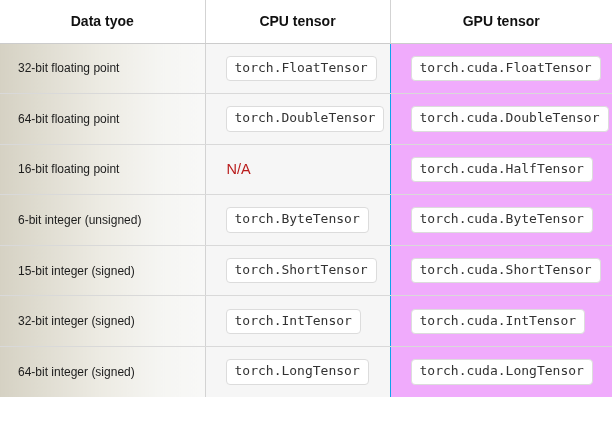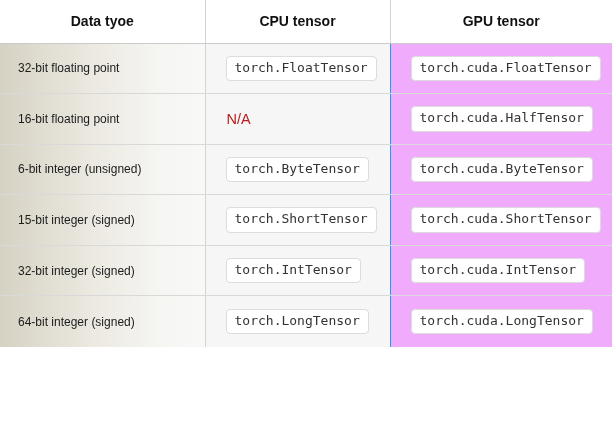--- a/index.html
+++ b/index.html
@@ -120,20 +120,25 @@
       <th class="c-gpu">GPU tensor</th>
     </tr>
   </thead>
   <tbody id="table-body">
       <tr>
         <td class="c-dtype">32-bit floating point</td>
         <td class="c-cpu"><span class="code-chip">torch.FloatTensor</span></td>
         <td class="c-gpu"><span class="code-chip">torch.cuda.FloatTensor</span></td>
       </tr>
       <tr>
+        <td class="c-dtype">64-bit floating point</td>
+        <td class="c-cpu"><span class="code-chip">torch.DoubleTensor</span></td>
+        <td class="c-gpu"><span class="code-chip">torch.cuda.DoubleTensor</span></td>
+      </tr>
+      <tr>
         <td class="c-dtype">16-bit floating point</td>
         <td class="c-cpu"><span class="plain-text">N/A</span></td>
         <td class="c-gpu"><span class="code-chip">torch.cuda.HalfTensor</span></td>
       </tr>
       <tr>
         <td class="c-dtype">6-bit integer (unsigned)</td>
         <td class="c-cpu"><span class="code-chip">torch.ByteTensor</span></td>
         <td class="c-gpu"><span class="code-chip">torch.cuda.ByteTensor</span></td>
       </tr>
       <tr>

